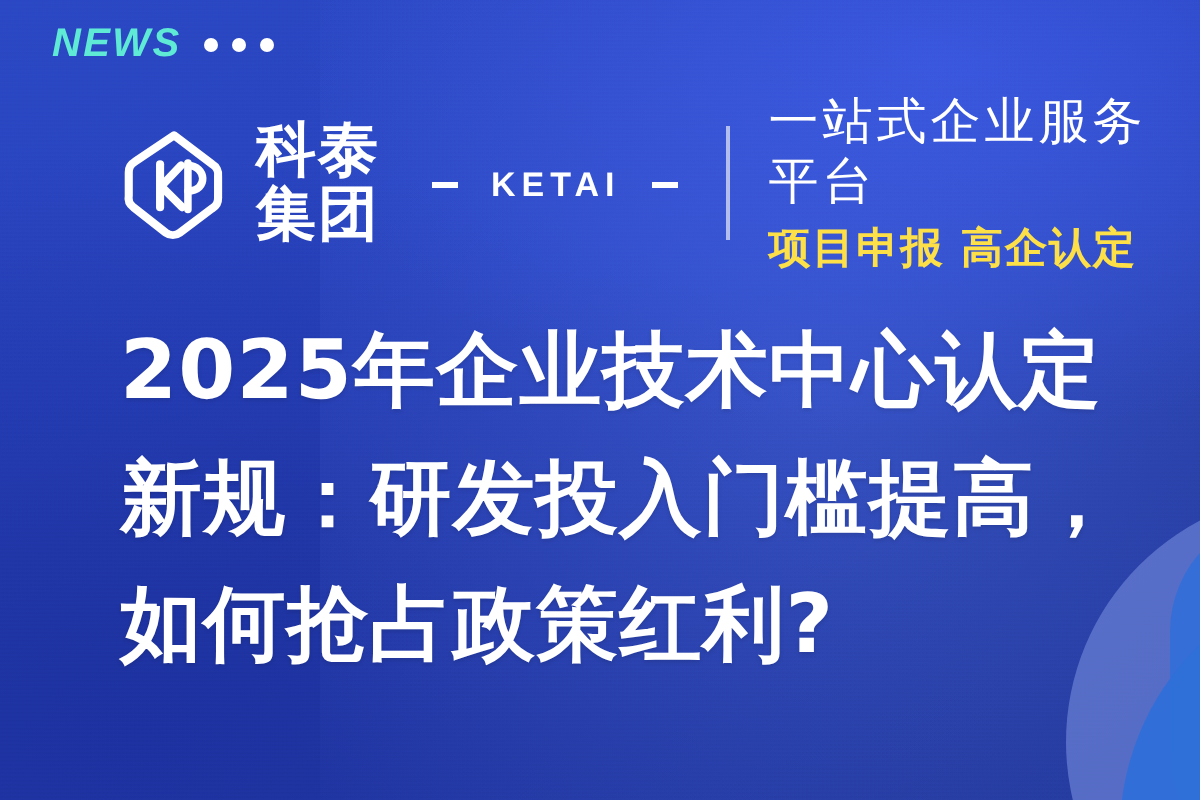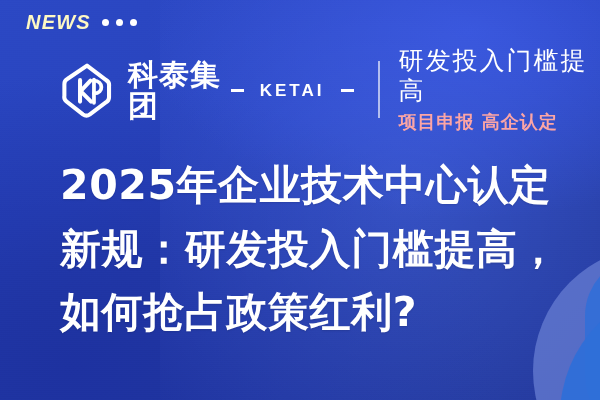--- a/index.html
+++ b/index.html
@@ -75,21 +75,21 @@
 
   
   .news-row {
     position: absolute;
     left: 26px; top: 12px;
     display: flex;
     align-items: center;
     gap: 11px;
   }
   .news-label {
-    color: #fef9c3;
+    color: #5eead4;
     font-size: 20px;
     font-weight: 700;
     font-style: italic;
     letter-spacing: 1.2px;
     line-height: 1;
   }
   .news-dots { display: flex; align-items: center; gap: 7px; }
   .news-dot {
     width: 7px; height: 7px;
     border-radius: 50%;
@@ -148,22 +148,22 @@
   .tagline { display: flex; flex-direction: column; justify-content: center; }
   .tagline-main {
     color: #ffffff;
     font-size: 25px;
     font-weight: 300;
     letter-spacing: 2px;
     line-height: 1.18;
     font-family: "DejaVu Sans", "Liberation Sans", sans-serif;
   }
   .tagline-sub {
-    color: #fca5a5;
-    font-size: 18px;
+    color: #fde047;
+    font-size: 21px;
     font-weight: 700;
     letter-spacing: 1px;
     line-height: 1.3;
     margin-top: 5px;
     font-family: "DejaVu Serif", "Liberation Serif", serif;
   }
 
   
   .headline {
     position: absolute;
@@ -223,21 +223,21 @@
           <span class="logo-rule"></span>
           <span class="logo-en">KETAI</span>
           <span class="logo-rule"></span>
         </div>
       </div>
     </div>
 
     <div class="divider"></div>
 
     <div class="tagline">
-      <div class="tagline-main">研发投入门槛提高</div>
+      <div class="tagline-main">一站式企业服务平台</div>
       <div class="tagline-sub">项目申报 高企认定</div>
     </div>
 
   </div>
 
   <div class="headline">2025年企业技术中心认定新规：研发投入门槛提高，如何抢占政策红利?</div>
 
 </div>
 
 </body></html>

